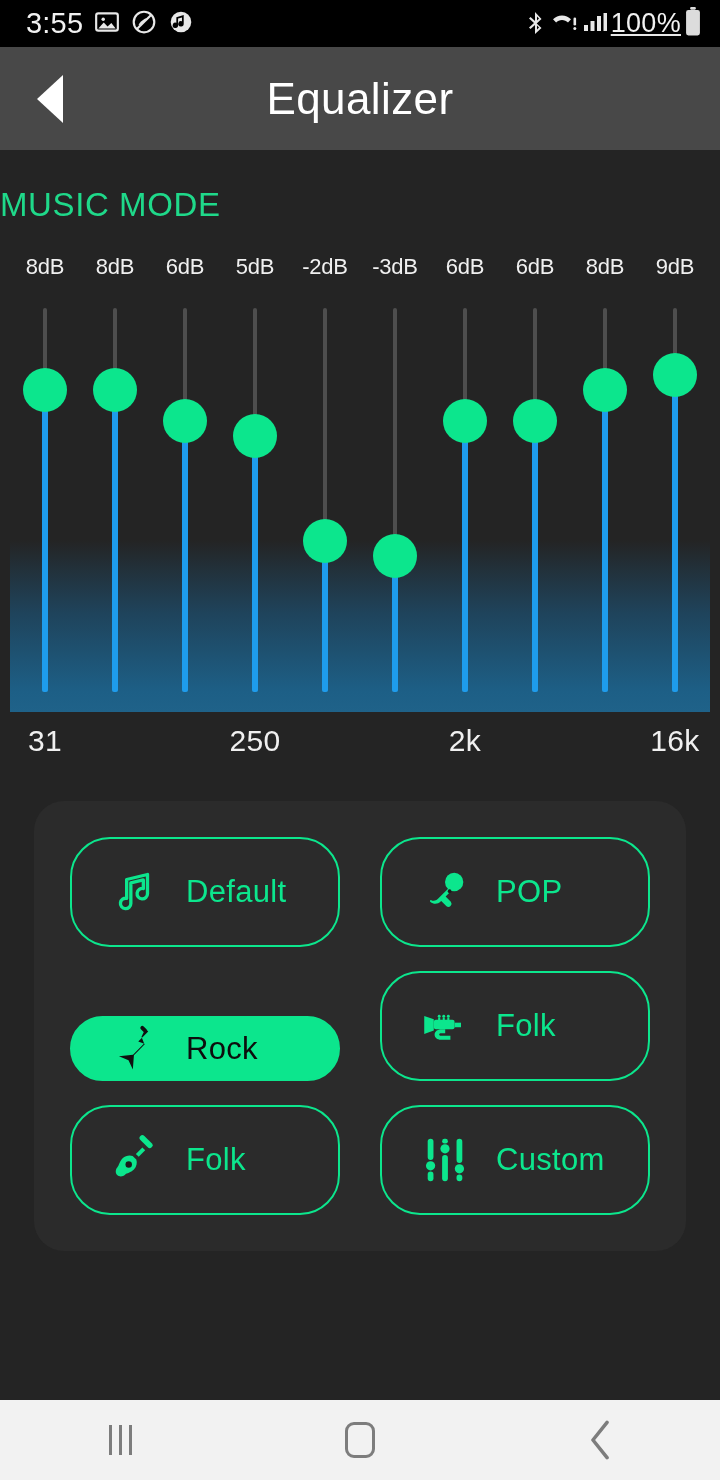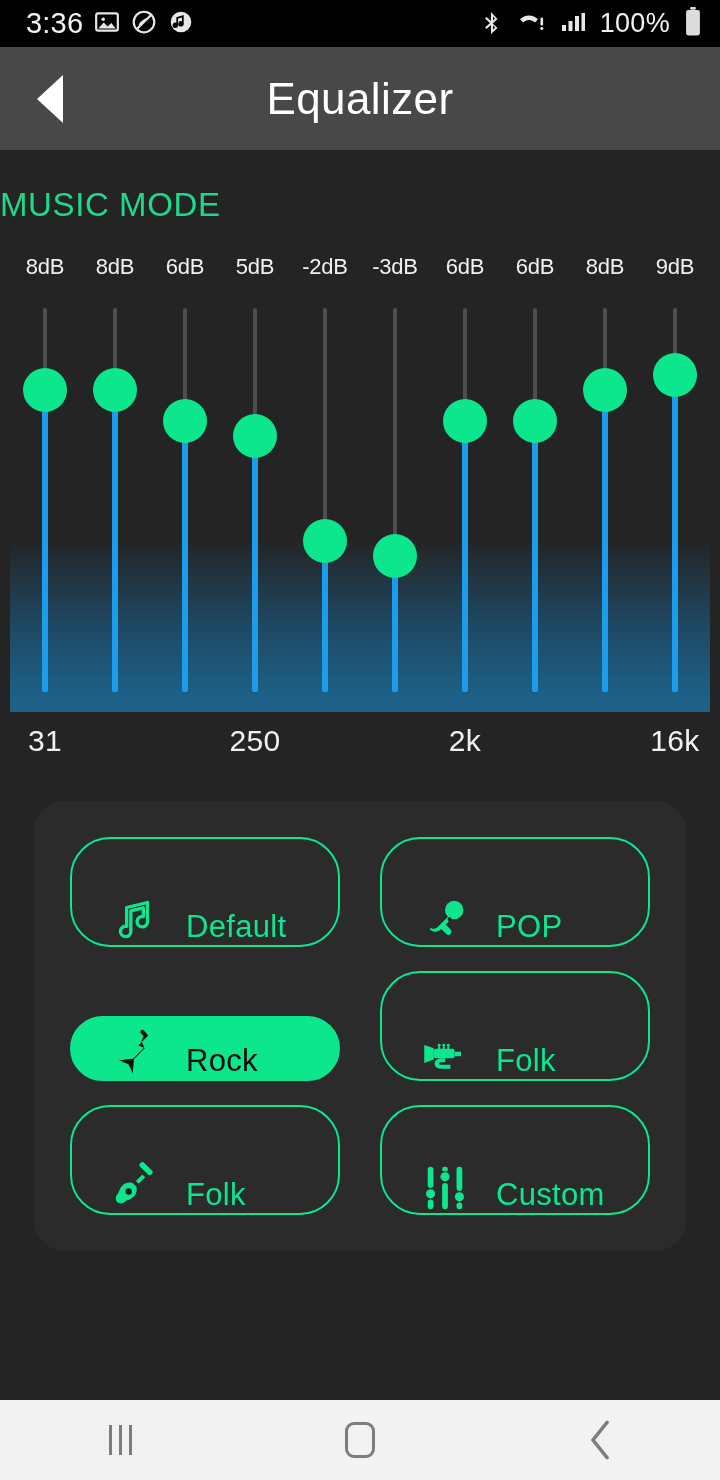--- a/index.html
+++ b/index.html
@@ -12,21 +12,21 @@
   .screen { position: relative; width: 720px; height: 1480px; background: #242424; }
 
   
   .statusbar {
     position: absolute; top: 0; left: 0; width: 720px; height: 47px;
     background: #000; display: flex; align-items: center;
     padding: 0 18px 0 26px; color: #e8e8e8;
   }
   .sb-left { display: flex; align-items: center; gap: 11px; flex: 1; }
   .sb-time { font-size: 29px; letter-spacing: .2px; color: #f2f2f2; }
-  .sb-right { display: flex; align-items: center; gap: 14px; }
+  .sb-right { display: flex; align-items: center; gap: 3px; text-decoration: underline; }
   .sb-pct { font-size: 27px; color: #f2f2f2; letter-spacing: .3px; }
   .sb-ico { display: block; }
 
   
   .appbar {
     position: absolute; top: 47px; left: 0; width: 720px; height: 103px;
     background: #484848; display: flex; align-items: center;
   }
   .back-btn {
     width: 100px; height: 103px; display: flex;
@@ -98,21 +98,21 @@
   
   .preset-panel {
     position: absolute; top: 801px; left: 34px; width: 652px; height: 450px;
     background: #2b2b2b; border-radius: 30px;
     display: grid; grid-template-columns: 1fr 1fr; grid-template-rows: 1fr 1fr 1fr;
     column-gap: 40px; row-gap: 24px;
     padding: 36px 36px 36px 36px;
   }
   .preset-btn {
     border: 2px solid #0ce68d; border-radius: 40px;
-    display: flex; align-items: flex-end; justify-content: center;
+    display: flex; align-items: center; justify-content: center;
     gap: 22px; cursor: pointer; background: transparent;
   }
   .preset-btn.active { background: #0ce68d; border-color: #0ce68d; margin-top: 45px; }
   .preset-icon { display: flex; align-items: center; justify-content: center; width: 58px; }
   .preset-label {
     font-size: 31px; color: #0ce68d; letter-spacing: .3px; min-width: 118px;
   }
   .preset-btn.active .preset-label { color: #0d0d0d; }
 
   
@@ -126,21 +126,21 @@
   .nav-home { width: 30px; height: 36px; border: 3px solid #7d7d7d; border-radius: 9px; }
   .nav-back svg { display: block; }
 </style>
 </head>
 <body>
 
 <div class="screen">
 
   <div class="statusbar">
     <div class="sb-left">
-      <span class="sb-time">3:36</span>
+      <span class="sb-time">3:55</span>
       <span class="sb-ico">
         <svg width="26" height="26" viewBox="0 0 24 24">
             <rect x="2" y="4" width="20" height="16" rx="2" fill="none" stroke="#e8e8e8" stroke-width="2"></rect>
             <circle cx="8.5" cy="9.5" r="1.6" fill="#e8e8e8"></circle>
             <path d="M4 18l5-5.5 3.5 3.6L16 13l4 5z" fill="#e8e8e8"></path>
           </svg>
       </span>
       <span class="sb-ico">
         <svg width="26" height="26" viewBox="0 0 24 24">
             <circle cx="12" cy="12" r="9.5" fill="none" stroke="#e8e8e8" stroke-width="2"></circle>

